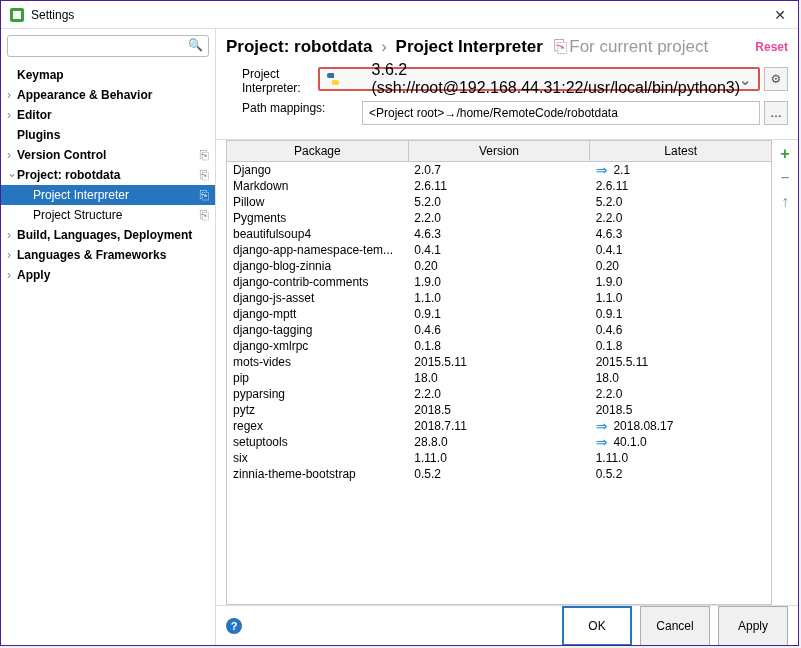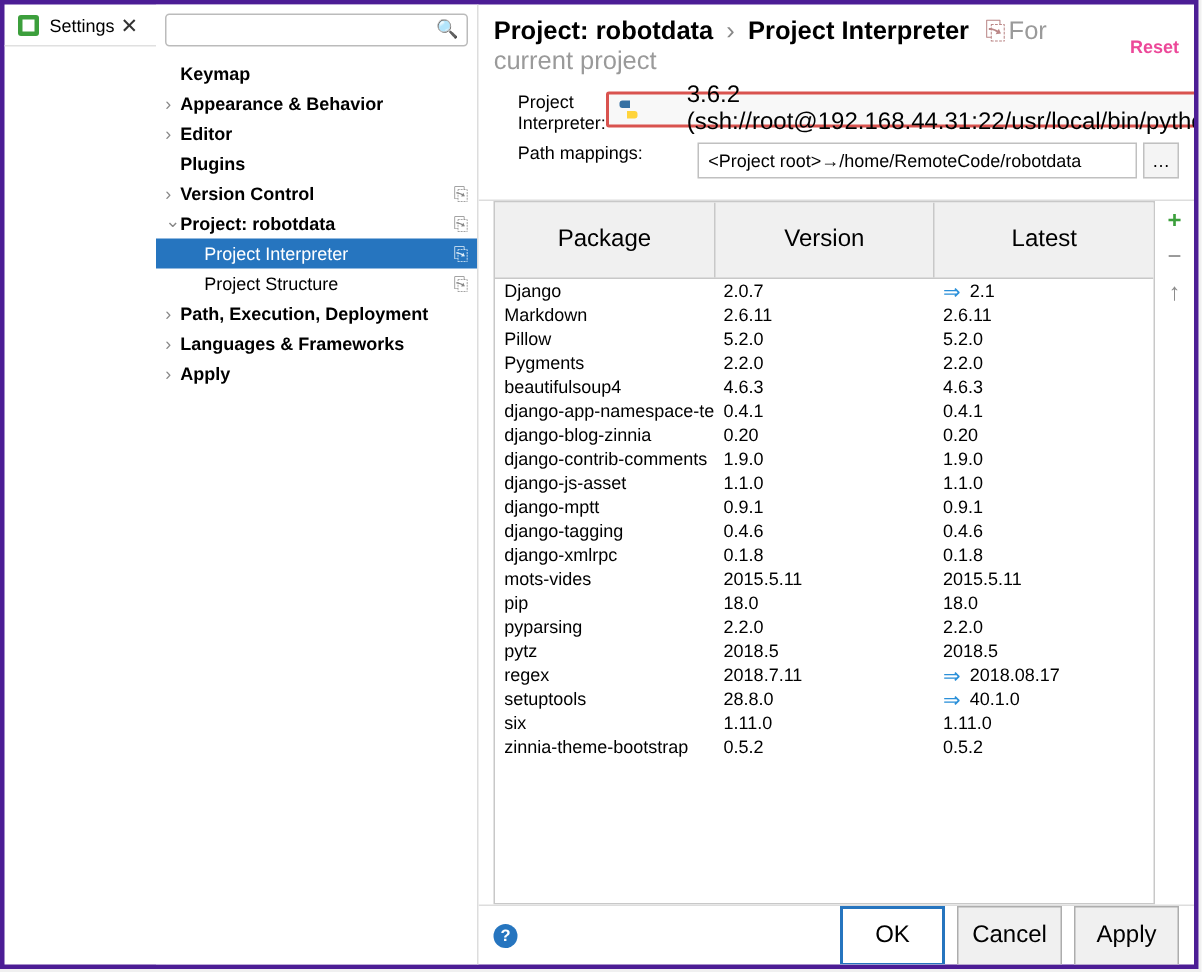--- a/index.html
+++ b/index.html
@@ -1,17 +1,17 @@
 <!DOCTYPE html>
 <html><head>
 <meta charset="utf-8">
 <style>
 * { box-sizing: border-box; margin: 0; padding: 0; }
 body { font-family: "Segoe UI", Arial, sans-serif; font-size: 12px; color: #000; background: #f0f0f0; width: 801px; height: 648px; overflow: hidden; }
-.window { width: 799px; height: 646px; background: #fff; border: 3px solid #4c1d95; display: flex; flex-direction: row; }
+.window { width: 799px; height: 646px; background: #fff; border: 1px solid #4c1d95; display: flex; flex-direction: column; }
 .titlebar { height: 28px; display: flex; align-items: center; padding: 0 8px; border-bottom: 1px solid #e0e0e0; }
 .titlebar .icon { width: 16px; height: 16px; margin-right: 6px; display: inline-flex; }
 .titlebar .title { flex: 1; font-size: 12px; }
 .titlebar .close { font-size: 14px; color: #333; cursor: default; padding: 0 4px; }
 
 .body { display: flex; flex: 1; overflow: hidden; }
 .sidebar { width: 215px; border-right: 1px solid #ddd; display: flex; flex-direction: column; background: #fff; }
 .search-wrap { padding: 6px; position: relative; }
 .search { width: 100%; height: 22px; border: 1px solid #bbb; border-radius: 3px; padding: 0 20px 0 6px; font-size: 12px; }
 .search-icon { position: absolute; right: 12px; top: 9px; color: #888; }
@@ -45,33 +45,33 @@
 .combo.red { border: 2px solid #d9534f; border-radius: 2px; }
 .combo::after { content: "⌄"; position: absolute; right: 6px; color: #666; }
 .combo .pyicon { margin-right: 4px; display: inline-flex; }
 .gear-btn { width: 24px; height: 24px; border: 1px solid #c0c0c0; display: flex; align-items: center; justify-content: center; background: #f4f4f4; cursor: default; color: #555; }
 .pathmap { flex: 1; height: 24px; border: 1px solid #c0c0c0; background: #fff; display: flex; align-items: center; padding: 0 6px; font-size: 12px; }
 .dots-btn { width: 24px; height: 24px; border: 1px solid #c0c0c0; display: flex; align-items: center; justify-content: center; background: #f4f4f4; cursor: default; margin-left: 4px; }
 
 .table-area { flex: 1; display: flex; overflow: hidden; padding: 0 0 0 10px; }
 .table-wrap { flex: 1; border: 1px solid #c8c8c8; overflow: hidden; display: flex; flex-direction: column; }
 .thead { display: flex; background: #f0f0f0; border-bottom: 1px solid #c8c8c8; }
-.th { flex: 1; text-align: center; padding: 16px 0; border-right: 1px solid #c8c8c8; font-size: 16px; }
+.th { flex: 1; text-align: center; padding: 3px 0; border-right: 1px solid #c8c8c8; font-size: 12px; }
 .th:last-child { border-right: 0; }
 .tbody { flex: 1; overflow-y: auto; }
 .tr { display: flex; height: 16px; align-items: center; font-size: 12px; }
 .td { flex: 1; padding: 16px 6px; overflow: hidden; white-space: nowrap; text-overflow: ellipsis; display: flex; align-items: center; }
 .td .upd-icon { color: #2b90d9; margin-right: 6px; font-size: 14px; }
 .side-buttons { width: 26px; display: flex; flex-direction: column; align-items: center; padding-top: 4px; gap: 4px; }
 .side-btn { width: 20px; height: 20px; display: flex; align-items: center; justify-content: center; color: #8c8c8c; cursor: default; font-size: 16px; }
 .side-btn.add { color: #3c9f3c; font-weight: bold; }
 
 .footer { height: 40px; border-top: 1px solid #ddd; display: flex; align-items: center; justify-content: flex-end; padding: 0 10px; gap: 8px; }
 .help { margin-right: auto; width: 16px; height: 16px; border-radius: 50%; background: #2675BF; color: #fff; display: flex; align-items: center; justify-content: center; font-size: 11px; font-weight: bold; cursor: default; }
-.btn { min-width: 70px; height: 40px; border: 1px solid #adadad; background: #f0f0f0; cursor: default; font-size: 16px; }
+.btn { min-width: 70px; height: 40px; border: 1px solid #adadad; background: #f0f0f0; cursor: default; font-size: 12px; }
 .btn.primary { border: 2px solid #2675BF; background: #fff; }
 </style>
 </head>
 <body>
 
 <div class="window">
   <div class="titlebar">
     <span class="icon">
       <svg width="16" height="16" viewBox="0 0 16 16">
           <rect x="1" y="1" width="14" height="14" rx="2" fill="#3c9f3c"></rect>
@@ -111,21 +111,21 @@
           </div>
           <div class="tree-item depth2 selected">
             <span class="label">Project Interpreter</span>
             <span class="end-icon">⎘</span>
           </div>
           <div class="tree-item depth2">
             <span class="label">Project Structure</span>
             <span class="end-icon">⎘</span>
           </div>
           <div class="tree-item bold expandable">
-            <span class="label">Path, Execution, Deployment</span>
+            <span class="label">Build, Languages, Deployment</span>
           </div>
           <div class="tree-item bold expandable">
             <span class="label">Languages &amp; Frameworks</span>
           </div>
           <div class="tree-item bold expandable">
             <span class="label">Apply</span>
           </div>
         </div>
     </div>
 

